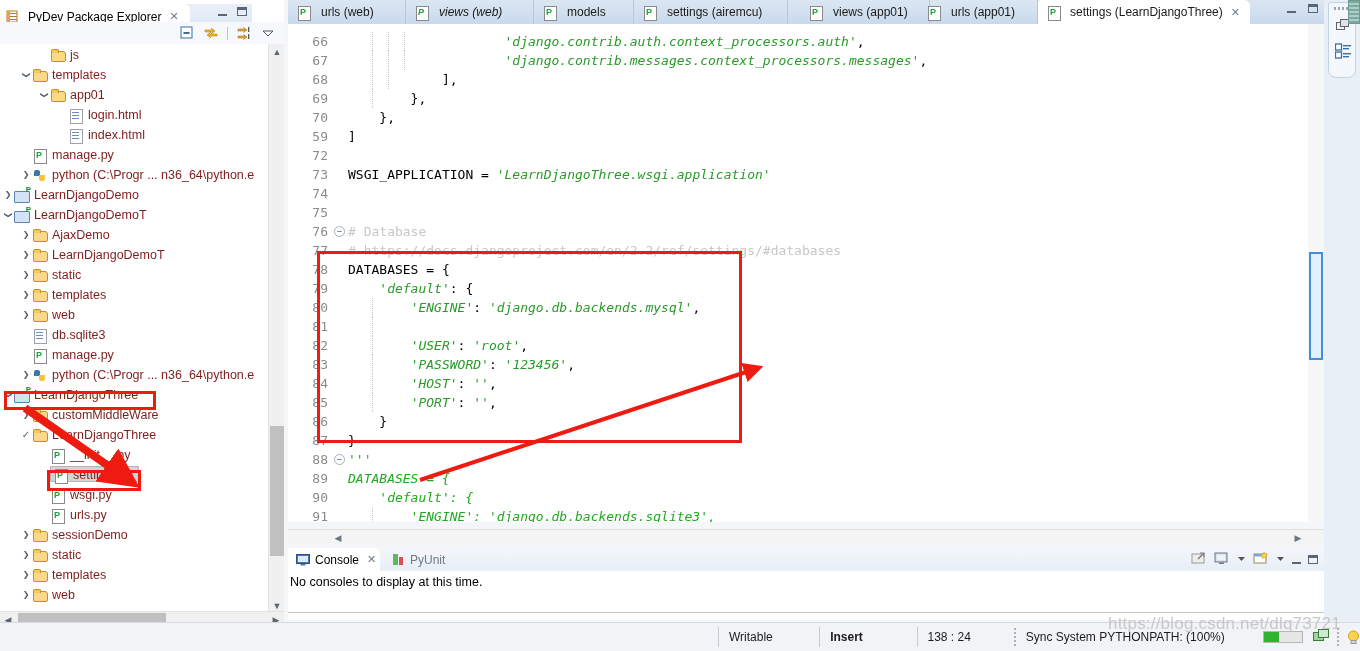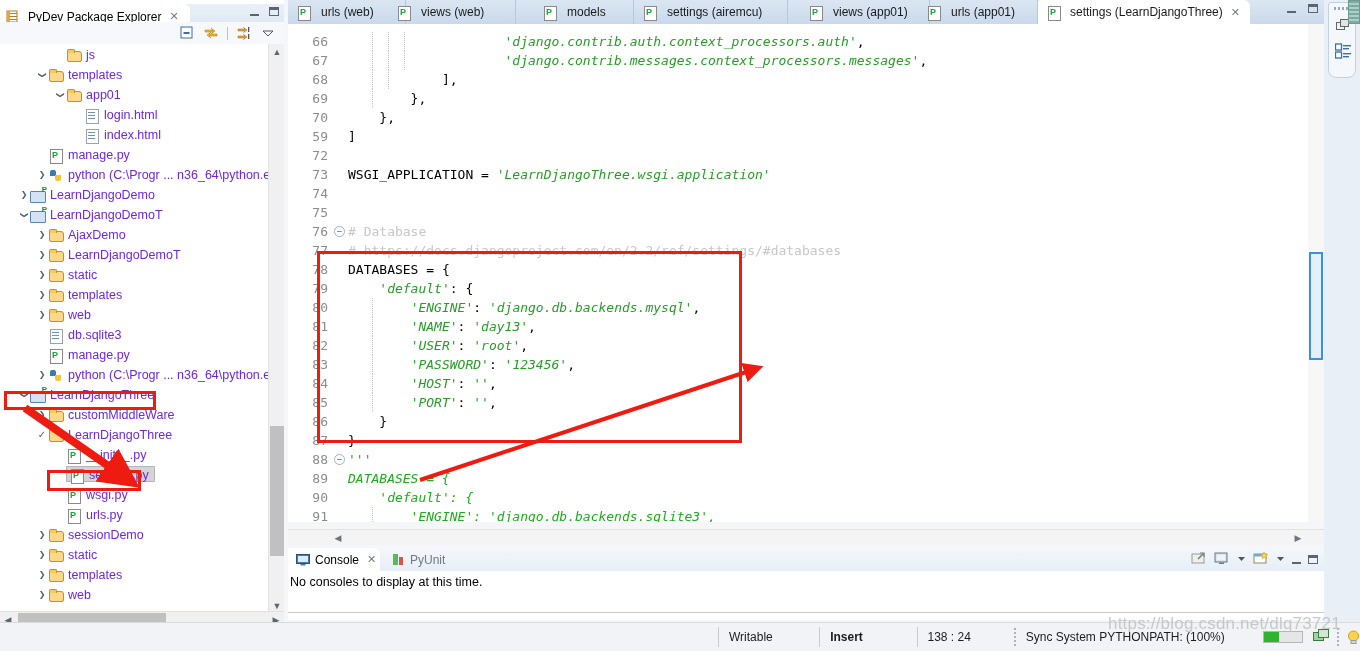--- a/index.html
+++ b/index.html
@@ -13,21 +13,21 @@
     color: #000;
   }
   #app { position: relative; width: 1360px; height: 651px; background: #f4f6f9; }
 
   
   #left-panel {
     position: absolute; left: 0; top: 0; width: 284px; height: 627px;
     background: #ffffff;
   }
   .view-tabbar {
-    position: absolute; left: 0; top: 4px; width: 284px; height: 22px;
+    position: absolute; left: 0; top: 4px; width: 252px; height: 22px;
     background: linear-gradient(#eaf0f8, #dfe8f3);
     padding-left: 26px;
   }
   .view-tab {
     position: absolute; left: 0; top: 0; height: 22px;
     padding: 3px 8px 0 6px;
     background: #ffffff;
     border-top-right-radius: 6px;
     display: flex; align-items: center; gap: 5px;
     font-size: 12px; color: #000;
@@ -50,22 +50,22 @@
   }
   .vt-icon { width: 16px; height: 16px; position: relative; display:inline-block; }
   .vt-sep { width: 1px; height: 13px; background: #b9c2cd; }
 
   #tree-area {
     position: absolute; left: 0; top: 44px; width: 284px; height: 571px;
     background: #ffffff; overflow: hidden;
   }
   .tree-row {
     position: relative; height: 20px; line-height: 20px;
-    white-space: nowrap; font-size: 12.5px; color: #6d28d9;
-    padding-left: 16px;
+    white-space: nowrap; font-size: 12.5px; color: #7f1d1d;
+    padding-left: 0;
   }
   .tree-row .lbl { vertical-align: middle; }
   .arrow {
     display: inline-block; width: 12px; text-align: center;
     color: #4a5561; font-size: 9px; vertical-align: middle;
   }
   .arrow.right::before { content: "\276F"; font-size: 8px; color:#55606d; }
   .arrow.down::before  { content: "\276F"; font-size: 8px; color:#55606d; display:inline-block; transform: rotate(90deg); }
   .arrow.check::before { content: "\2713"; font-size: 10px; color:#55606d; }
   .arrow.blank::before { content: ""; }
@@ -391,21 +391,21 @@
     </div>
   </div>
 
   <div id="editor-area">
     <div class="ed-tabbar">
       <div id="ed-tabs">
           <div class="ed-tab" style="left: 0px; width: 118px;">
             <span class="ico pyfile"></span>
             <span>urls (web)</span>
           </div>
-          <div class="ed-tab" style="left: 100px; width: 128px;">
+          <div class="ed-tab" style="left: 118px; width: 128px; font-style: italic;">
             <span class="ico pyfile"></span>
             <span>views (web)</span>
           </div>
           <div class="ed-tab" style="left: 246px; width: 100px;">
             <span class="ico pyfile"></span>
             <span>models</span>
           </div>
           <div class="ed-tab" style="left: 346px; width: 154px;">
             <span class="ico pyfile"></span>
             <span>settings (airemcu)</span>
@@ -440,21 +440,21 @@
           <div class="code-line"><span class="gutter">59</span><span class="ctext"><span class="k-plain">]</span></span></div>
           <div class="code-line"><span class="gutter">72</span><span class="ctext"></span></div>
           <div class="code-line"><span class="gutter">73</span><span class="ctext"><span class="k-plain">WSGI_APPLICATION = </span><span class="k-str">'LearnDjangoThree.wsgi.application'</span></span></div>
           <div class="code-line"><span class="gutter">74</span><span class="ctext"></span></div>
           <div class="code-line"><span class="gutter">75</span><span class="ctext"></span></div>
           <div class="code-line"><span class="gutter">76</span><span class="fold">−</span><span class="ctext"><span class="k-com"># Database</span></span></div>
           <div class="code-line"><span class="gutter">77</span><span class="ctext"><span class="k-com"># https://docs.djangoproject.com/en/2.2/ref/settings/#databases</span></span></div>
           <div class="code-line"><span class="gutter">78</span><span class="ctext"><span class="k-plain">DATABASES = {</span></span></div>
           <div class="code-line"><span class="gutter">79</span><span class="ctext"><span class="k-plain">    </span><span class="k-str">'default'</span><span class="k-plain">: {</span></span></div>
           <div class="code-line"><span class="gutter">80</span><span class="indent-guide" style="left: 83.9292px;"></span><span class="ctext"><span class="k-plain">        </span><span class="k-str">'ENGINE'</span><span class="k-plain">: </span><span class="k-str">'django.db.backends.mysql'</span><span class="k-plain">,</span></span></div>
-          <div class="code-line"><span class="gutter">81</span><span class="indent-guide" style="left: 83.9292px;"></span><span class="ctext"><span class="k-plain">        </span><span class="k-str">'NAME'</span><span class="k-plain">: </span><span class="k-str">'day13'</span><span class="k-plain">,</span></span></div>
+          <div class="code-line"><span class="gutter">81</span><span class="indent-guide" style="left: 83.9292px;"></span></div>
           <div class="code-line"><span class="gutter">82</span><span class="indent-guide" style="left: 83.9292px;"></span><span class="ctext"><span class="k-plain">        </span><span class="k-str">'USER'</span><span class="k-plain">: </span><span class="k-str">'root'</span><span class="k-plain">,</span></span></div>
           <div class="code-line"><span class="gutter">83</span><span class="indent-guide" style="left: 83.9292px;"></span><span class="ctext"><span class="k-plain">        </span><span class="k-str">'PASSWORD'</span><span class="k-plain">: </span><span class="k-str">'123456'</span><span class="k-plain">,</span></span></div>
           <div class="code-line"><span class="gutter">84</span><span class="indent-guide" style="left: 83.9292px;"></span><span class="ctext"><span class="k-plain">        </span><span class="k-str">'HOST'</span><span class="k-plain">: </span><span class="k-str">''</span><span class="k-plain">,</span></span></div>
           <div class="code-line"><span class="gutter">85</span><span class="indent-guide" style="left: 83.9292px;"></span><span class="ctext"><span class="k-plain">        </span><span class="k-str">'PORT'</span><span class="k-plain">: </span><span class="k-str">''</span><span class="k-plain">,</span></span></div>
           <div class="code-line"><span class="gutter">86</span><span class="ctext"><span class="k-plain">    }</span></span></div>
           <div class="code-line"><span class="gutter">87</span><span class="ctext"><span class="k-plain">}</span></span></div>
           <div class="code-line"><span class="gutter">88</span><span class="fold">−</span><span class="ctext"><span class="k-green-i">'''</span></span></div>
           <div class="code-line"><span class="gutter">89</span><span class="ctext"><span class="k-green-i">DATABASES = {</span></span></div>
           <div class="code-line"><span class="gutter">90</span><span class="ctext"><span class="k-green-i">    'default': {</span></span></div>
           <div class="code-line"><span class="gutter">91</span><span class="indent-guide" style="left: 83.9292px;"></span><span class="ctext"><span class="k-green-i">        'ENGINE': 'django.db.backends.sqlite3',</span></span></div>

